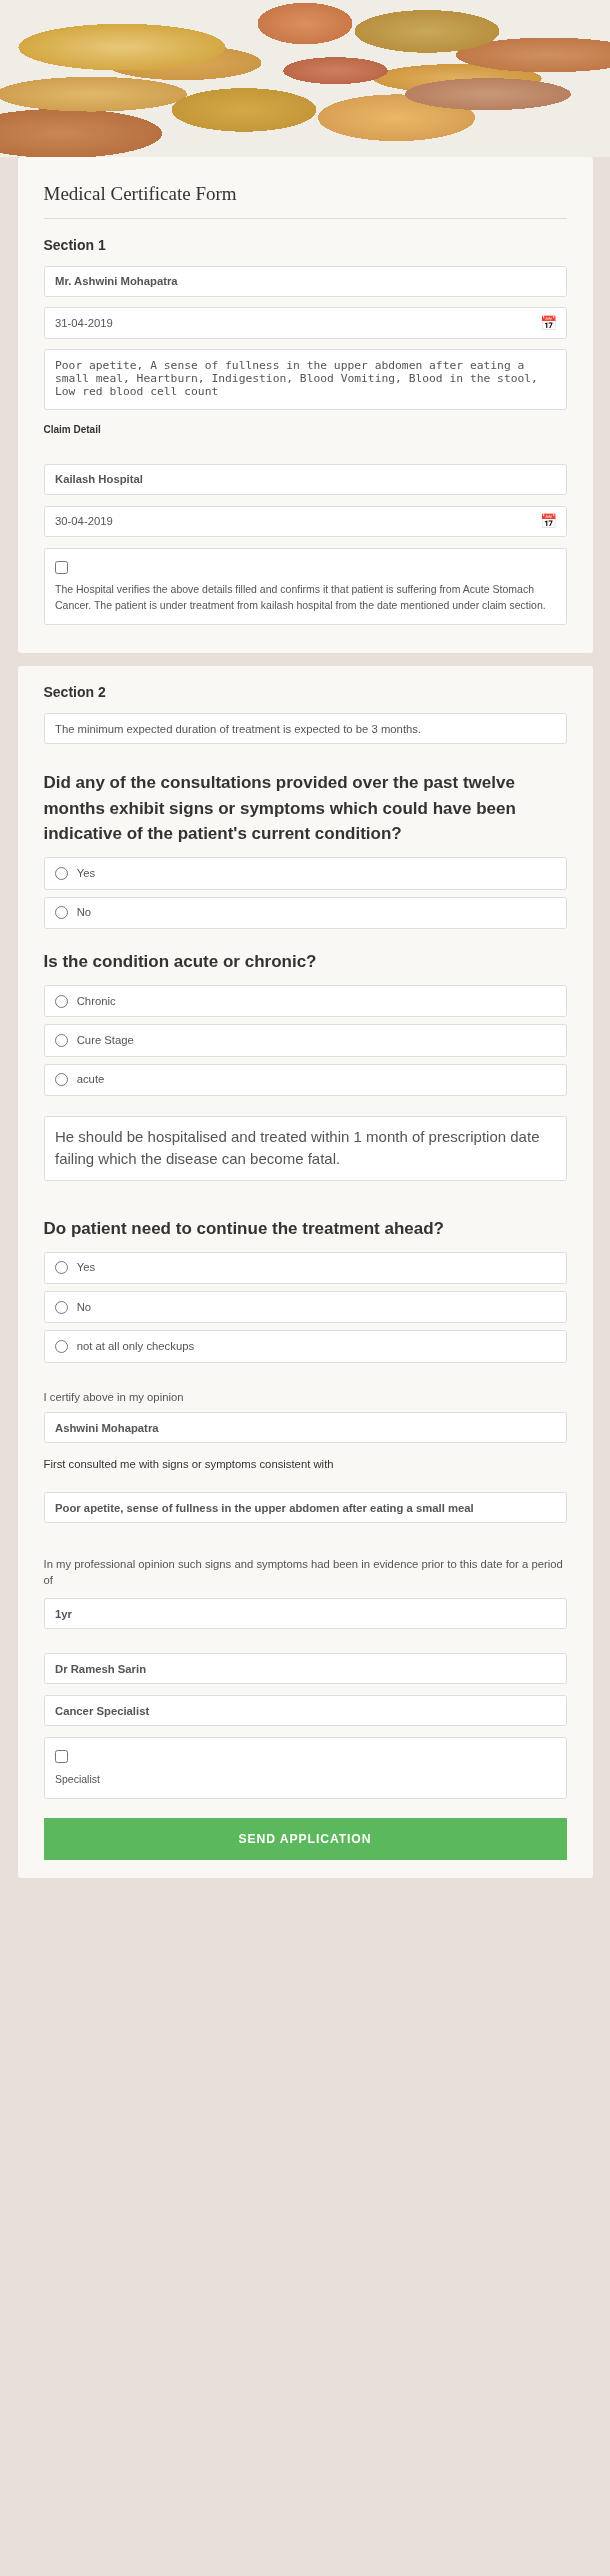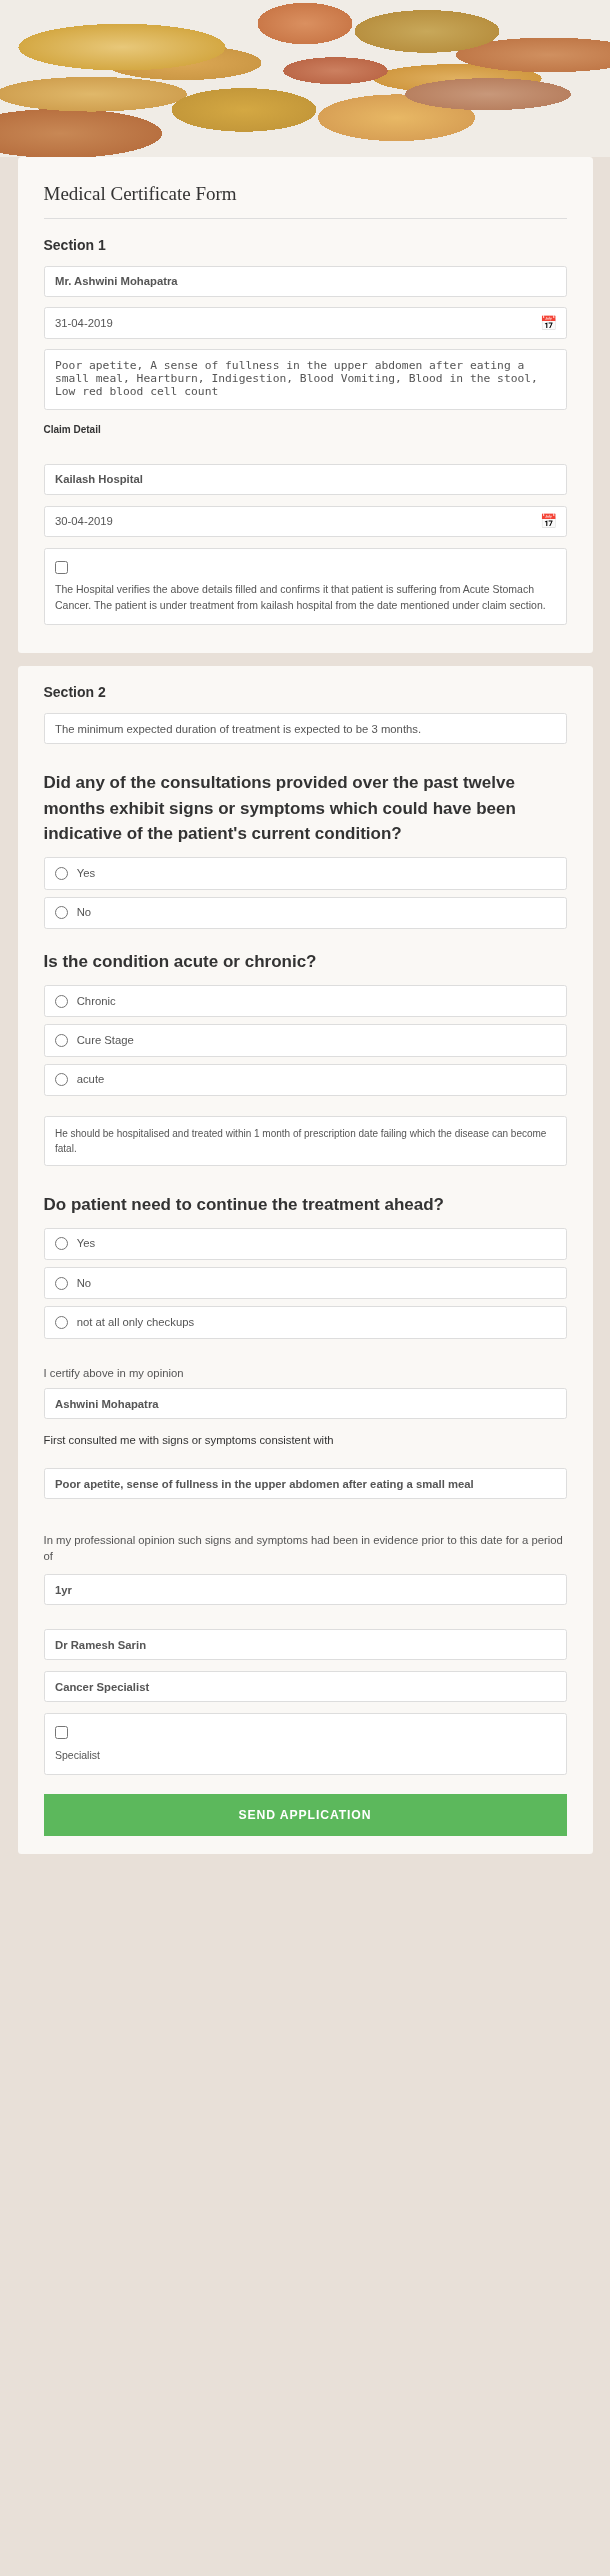--- a/index.html
+++ b/index.html
@@ -171,27 +171,27 @@
     }
     .radio-option input[type="radio"] {
       margin: 0;
       flex-shrink: 0;
     }
     .radio-label {
       font-size: 11.3px;
       color: #555;
     }
     .notice-text {
-      font-size: 10px;
-      color: #555;
-      border: 0.9px solid #ddd;
-      background: #fff;
-      padding: 8.7px 10.5px;
-      border-radius: 2.6px;
-      margin-bottom: 13px;
+      font-size: 15px;
+      color: #555;
+      border: 0.9px solid #ddd;
+      background: #fff;
+      padding: 8.7px 10.5px;
+      border-radius: 2.6px;
+      margin-bottom: 22px;
       line-height: 1.5;
     }
     .certify-label {
       font-size: 11.3px;
       color: #555;
       margin-bottom: 8.7px;
       margin-top: 8.7px;
     }
     .first-consulted-label {
       font-size: 11.3px;

